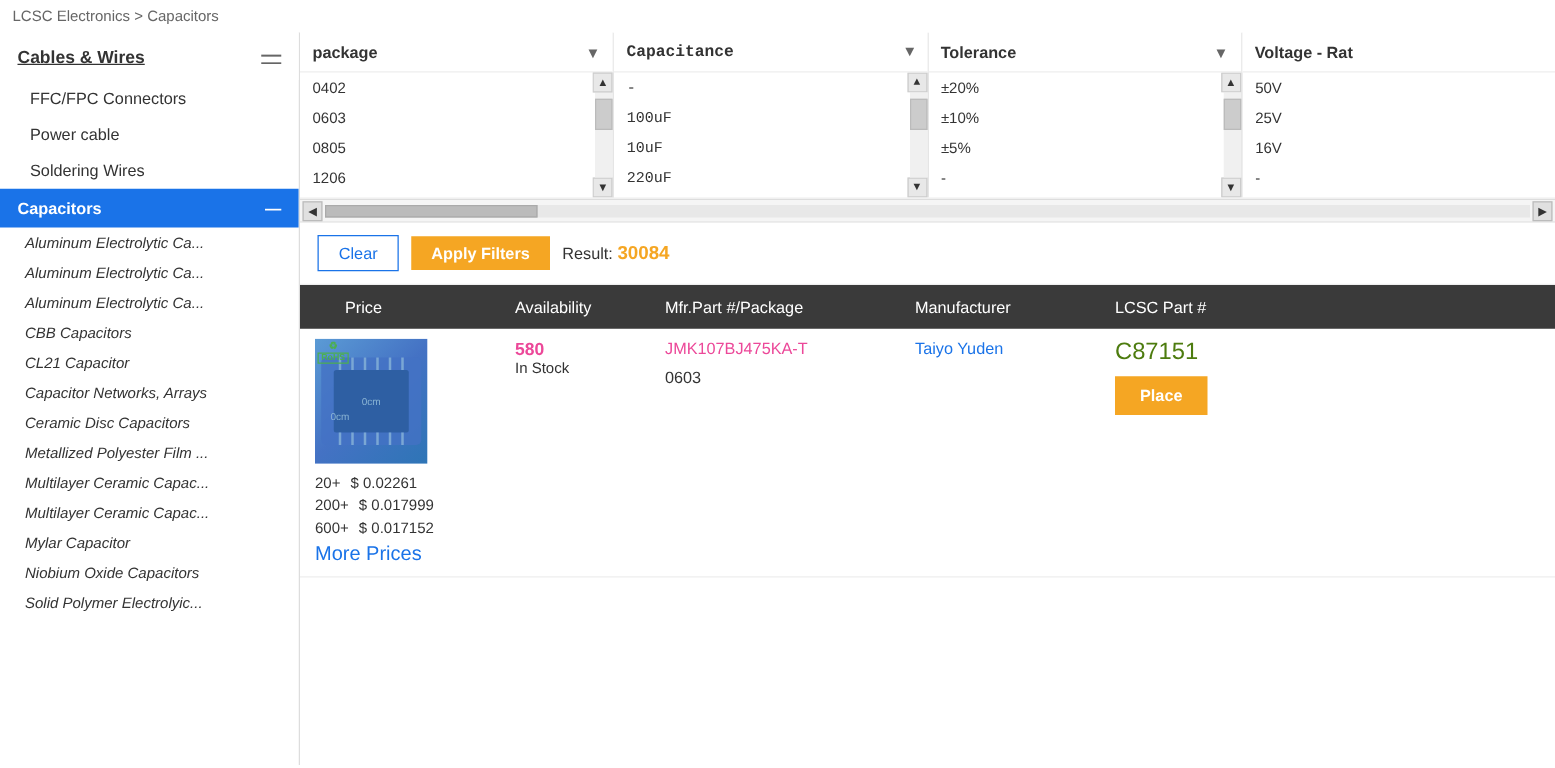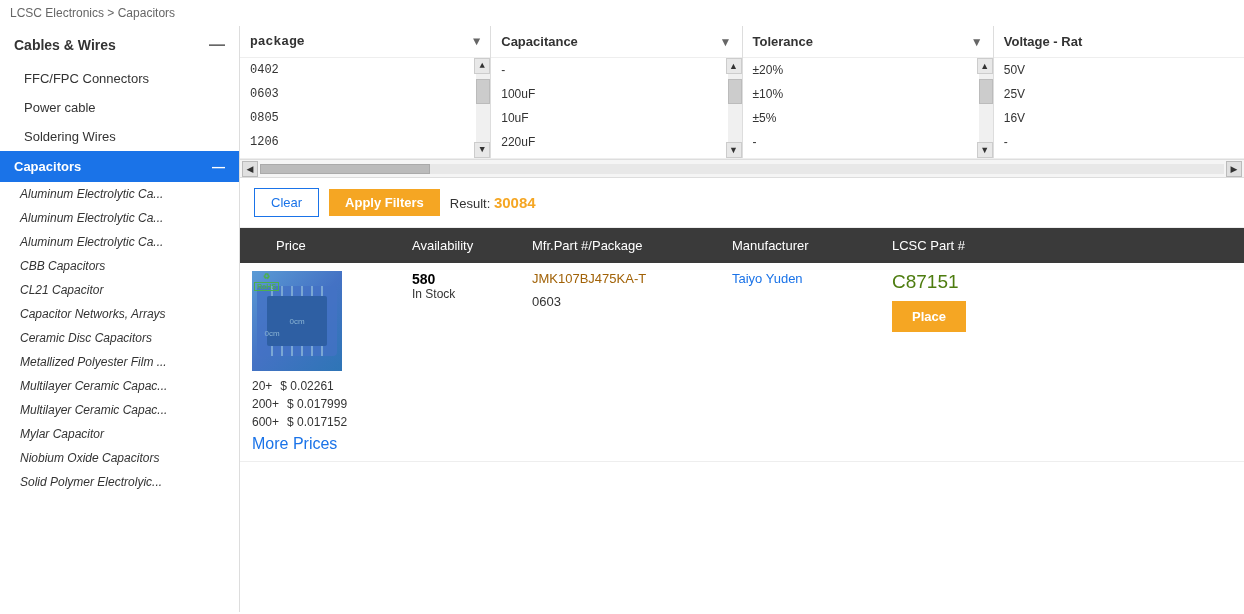--- a/index.html
+++ b/index.html
@@ -8,20 +8,21 @@
     .breadcrumb { padding: 6px 10px; font-size: 12px; color: #666; }
 
     .main-layout { display: flex; height: calc(100% - 28px); }
 
     
     .sidebar { width: 240px; min-width: 240px; background: #fff; border-right: 1px solid #ddd; overflow-y: auto; }
     .sidebar-category-header {
       display: flex; justify-content: space-between; align-items: center;
       padding: 10px 14px; font-weight: bold; font-size: 14px; cursor: pointer;
       background: #fff;
+      text-decoration: underline;
     }
     .sidebar-category-header .minus-icon { color: #666; font-size: 16px; }
     .sidebar-sub-item { padding: 7px 14px 7px 24px; font-size: 13px; color: #333; cursor: pointer; }
     .sidebar-active-item {
       background: #1a73e8; color: #fff; padding: 8px 14px 8px 14px;
       font-size: 13px; font-weight: bold; cursor: pointer;
       display: flex; justify-content: space-between; align-items: center;
     }
     .sidebar-active-item .minus-icon { color: #fff; }
     .sidebar-sub-category { padding: 5px 14px 5px 20px; font-size: 12px; color: #333; cursor: pointer; font-style: italic; }
@@ -69,24 +70,24 @@
 
     .product-image { width: 90px; height: 100px; background: #e8f0fe; display: flex; align-items: center; justify-content: center; overflow: hidden; }
     .product-image-inner { width: 100%; height: 100%; background: linear-gradient(135deg, #5b9bd5 0%, #4472c4 50%, #2e75b6 100%); display: flex; align-items: center; justify-content: center; position: relative; }
 
     .price-block { font-size: 12px; color: #333; }
     .price-row { display: flex; gap: 8px; padding: 2px 0; }
     .price-qty { color: #333; }
     .price-val { color: #333; }
     .more-prices { color: #1a73e8; cursor: pointer; font-size: 16px; margin-top: 4px; font-weight: normal; }
 
-    .availability-count { color: #000000; font-size: 14px; font-weight: bold; }
+    .availability-count { color: #ec4899; font-size: 14px; font-weight: bold; }
     .in-stock { color: #333; font-size: 12px; }
 
-    .part-number { color: #a16207; text-decoration: none; font-size: 13px; }
+    .part-number { color: #ec4899; text-decoration: none; font-size: 13px; }
     .package-code { color: #333; font-size: 13px; margin-top: 8px; }
 
     .manufacturer-name { color: #1a73e8; text-decoration: none; font-size: 13px; }
 
     .lcsc-part { color: #4d7c0f; text-decoration: none; font-size: 19px; }
     .btn-place { background: #f5a623; border: none; color: #fff; padding: 8px 20px; cursor: pointer; font-size: 13px; font-weight: bold; margin-top: 8px; display: block; }
     .product-thumb-wrapper { position: relative; }
 
     
     ::-webkit-scrollbar { width: 8px; height: 8px; }
@@ -135,21 +136,21 @@
       <div class="sidebar-sub-category">Niobium Oxide Capacitors</div>
       <div class="sidebar-sub-category">Solid Polymer Electrolyic...</div>
     </div>
   </div>
 
   <div class="right-panel">
 
     <div class="filter-section">
       <div class="filter-row">
 
-        <div class="filter-col" style="position:relative;font-family:Liberation Mono, monospace;">
+        <div class="filter-col" style="position:relative;">
           <div class="filter-header">
             <span>package</span>
             <span class="chevron">▼</span>
           </div>
           <div class="filter-list-container">
             <div style="position:absolute; right:0; top:0; width:16px; height:16px; background:#e8e8e8; border:1px solid #ccc; display:flex;align-items:center;justify-content:center;font-size:9px;cursor:pointer;z-index:1;">▲</div>
             <div class="filter-list" style="padding-right:16px;">
               <div class="filter-list-item">
                   <span>0402</span>
                 </div>
@@ -164,21 +165,21 @@
                 </div>
               <div class="filter-list-item"></div>
             </div>
             <div style="position:absolute; right:0; bottom:0; width:16px; height:16px; background:#e8e8e8; border:1px solid #ccc; display:flex;align-items:center;justify-content:center;font-size:9px;cursor:pointer;">▼</div>
             <div style="position:absolute; right:0; top:16px; bottom:16px; width:14px; background:#f0f0f0;">
               <div style="width:14px;height:25px;background:#ccc;border:1px solid #bbb;margin-top:5px;"></div>
             </div>
           </div>
         </div>
 
-        <div class="filter-col" style="position:relative;">
+        <div class="filter-col" style="position:relative;font-family:Liberation Mono, monospace;">
           <div class="filter-header">
             <span>Capacitance</span>
             <span class="chevron">▼</span>
           </div>
           <div class="filter-list-container">
             <div style="position:absolute; right:0; top:0; width:16px; height:16px; background:#e8e8e8; border:1px solid #ccc; display:flex;align-items:center;justify-content:center;font-size:9px;cursor:pointer;z-index:1;">▲</div>
             <div class="filter-list" style="padding-right:16px;">
               <div class="filter-list-item">
                   <span>-</span>
                 </div>

